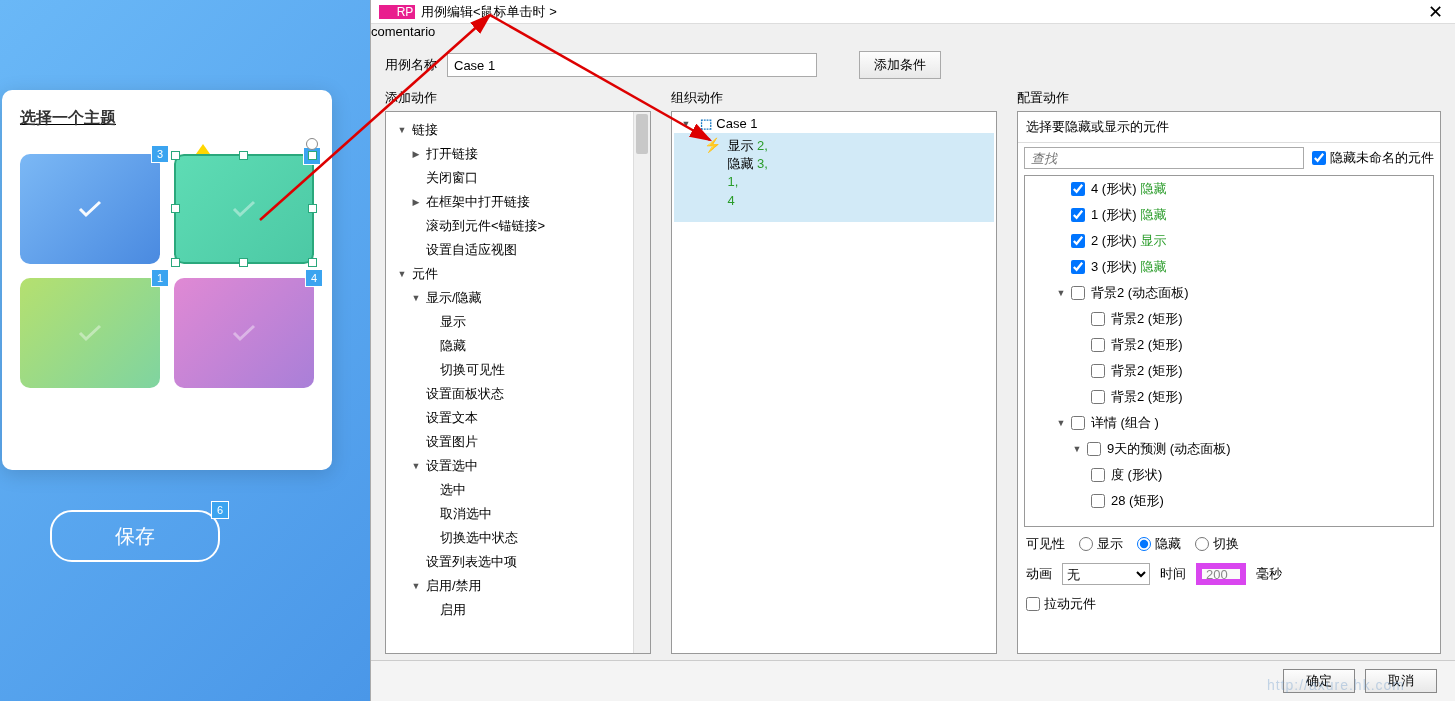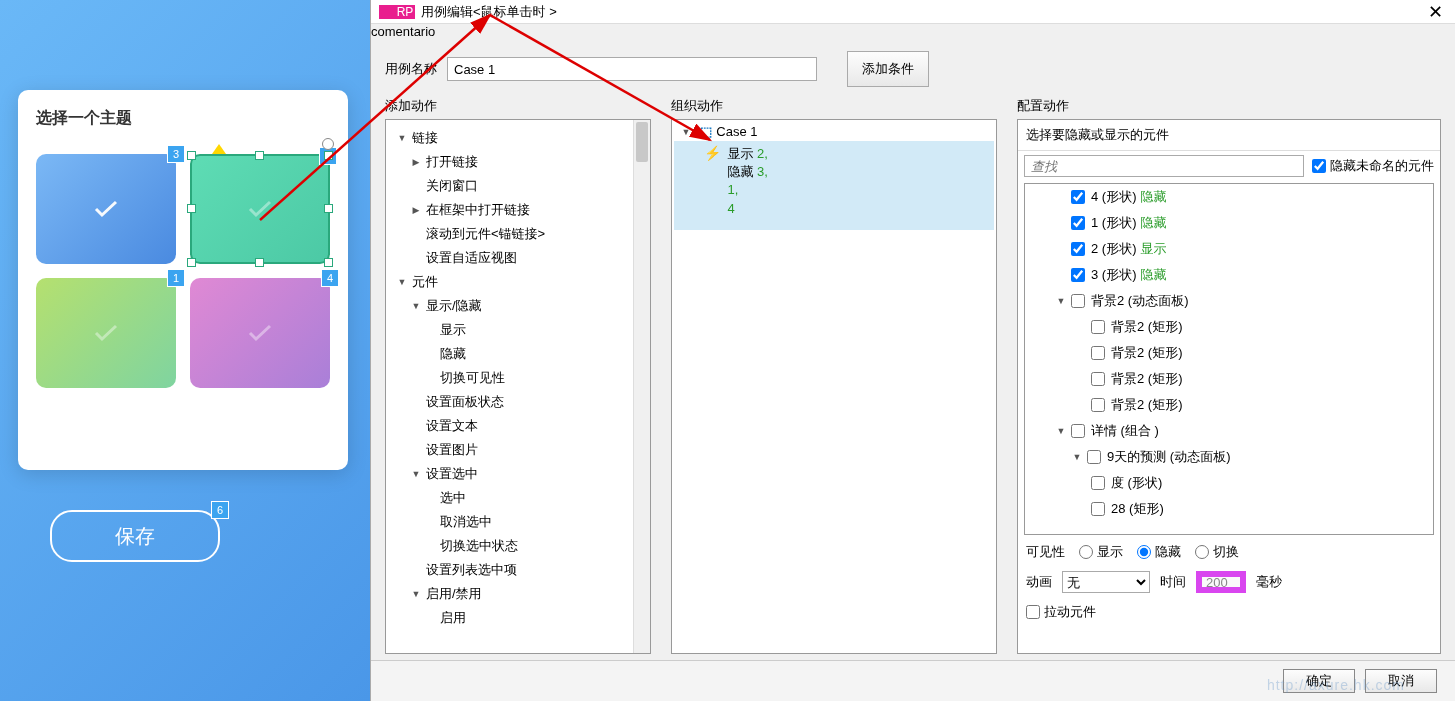--- a/index.html
+++ b/index.html
@@ -1,20 +1,20 @@
 <!DOCTYPE html>
 <html><head>
 <meta charset="utf-8">
 <style>
 * { box-sizing: border-box; font-family: "Microsoft YaHei", Arial, sans-serif; font-size: 13px; }
 body { margin: 0; padding: 0; background: #fff; display: flex; height: 701px; width: 1455px; overflow: hidden; }
 
 
 .canvas-area { width: 370px; height: 100%; background: linear-gradient(135deg, #6ab8f7 0%, #4a97e8 100%); position: relative; }
-.theme-card { position: absolute; left: 18px; top: 90px; width: 330px; height: 380px; background: #fff; border-radius: 10px; box-shadow: 0 4px 20px rgba(0,0,0,0.15); padding: 18px; }
+.theme-card { position: absolute; left: 2px; top: 90px; width: 330px; height: 380px; background: #fff; border-radius: 10px; box-shadow: 0 4px 20px rgba(0,0,0,0.15); padding: 18px; text-decoration: underline; }
 .theme-title { font-size: 16px; font-weight: bold; color: #333; margin-bottom: 25px; }
 .theme-grid { display: grid; grid-template-columns: 1fr 1fr; gap: 14px; }
 .theme-tile { height: 110px; border-radius: 10px; display: flex; align-items: center; justify-content: center; position: relative; }
 .tile-1 { background: linear-gradient(135deg, #7bb8f5, #4a8ae0); }
 .tile-2 { background: linear-gradient(135deg, #5edcb4, #4cc9a5); border: 2px solid #2aa87c; }
 .tile-3 { background: linear-gradient(135deg, #b5e06f, #7fd4a0); }
 .tile-4 { background: linear-gradient(135deg, #e089d4, #a97fd8); }
 .check { width: 24px; height: 18px; stroke: #fff; stroke-width: 3; fill: none; opacity: 0.95; }
 .check-dim { opacity: 0.4; }
 .badge { position: absolute; width: 18px; height: 18px; background: #3ba4f0; color: #fff; font-size: 11px; display: flex; align-items: center; justify-content: center; border: 1px solid #fff; }
@@ -29,21 +29,21 @@
 
 .dialog { flex: 1; background: #f0f0f0; display: flex; flex-direction: column; border-left: 1px solid #aaa; position: relative; }
 .title-bar { height: 24px; background: #fff; display: flex; align-items: center; padding: 0 8px; border-bottom: 1px solid #ddd; }
 .rp-icon { width: 36px; height: 14px; background: #e91e8e; color: #fff; font-size: 12px; display: flex; align-items: center; justify-content: center; margin-right: 6px; padding-left: 16px; }
 .title-text { flex: 1; font-size: 13px; }
 .close-x { font-size: 18px; cursor: pointer; padding: 0 4px; }
 
 .name-row { display: flex; align-items: center; padding: 12px 14px 10px; gap: 10px; }
 .name-label { font-size: 13px; }
 .name-input { width: 370px; height: 24px; padding: 2px 6px; border: 1px solid #aaa; }
-.add-cond-btn { margin-left: 20px; width: 82px; height: 36px; background: linear-gradient(#fdfdfd,#e8e8e8); border: 1px solid #aaa; }
+.add-cond-btn { margin-left: 32px; width: 82px; height: 28px; background: linear-gradient(#fdfdfd,#e8e8e8); border: 1px solid #aaa; }
 
 .columns { flex: 1; display: flex; padding: 0 14px 6px; gap: 20px; min-height: 0; }
 .col { display: flex; flex-direction: column; }
 .col-header { font-size: 13px; padding-bottom: 4px; }
 .col-body { flex: 1; background: #fff; border: 1px solid #999; overflow: auto; position: relative; }
 
 .col-1 { width: 266px; }
 .col-2 { width: 326px; }
 .col-3 { flex: 1; }
 

